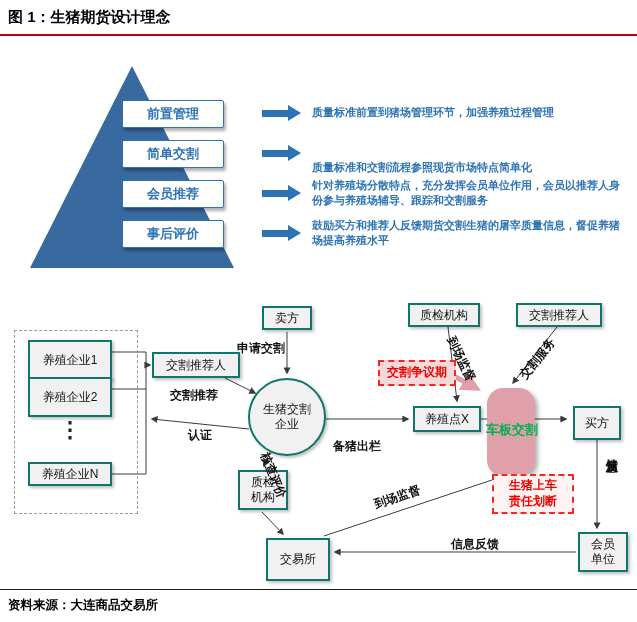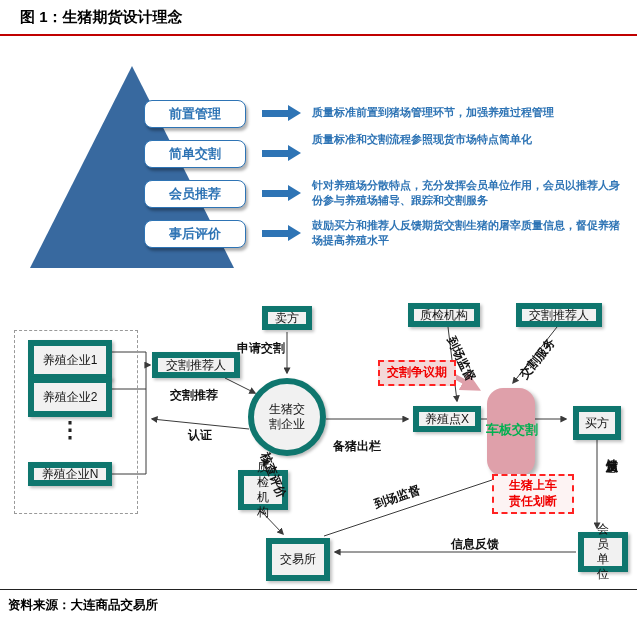--- a/index.html
+++ b/index.html
@@ -1,32 +1,32 @@
 <!DOCTYPE html>
 <html><head>
 <meta charset="utf-8">
 <style>
   html,body{margin:0;padding:0;background:#fff;}
   #page{position:relative;width:637px;height:622px;background:#fff;overflow:hidden;
         font-family:"Liberation Sans",sans-serif;color:#111;}
-  .title{position:absolute;left:8px;top:8px;font-size:15px;font-weight:bold;color:#000;margin-left:12px;}
+  .title{position:absolute;left:8px;top:8px;font-size:15px;font-weight:bold;color:#000;}
   .rule-red{position:absolute;left:0;top:34px;width:637px;height:2px;background:#C00000;}
   .pyramid{position:absolute;left:30px;top:66px;width:204px;height:202px;background:#38699F;
            clip-path:polygon(50% 0,100% 100%,0 100%);z-index:1;}
   .lvl-box{position:absolute;left:122px;width:100px;height:26px;background:#fff;
-           border:1px solid #2E74B5;border-radius:8px;box-shadow:2px 3px 3px rgba(0,0,0,.3);
+           border:1px solid #2E74B5;border-radius:2px;box-shadow:2px 3px 3px rgba(0,0,0,.3);
            color:#2E74B5;font-weight:bold;font-size:13px;display:flex;align-items:center;
-           justify-content:center;z-index:2;margin-left:22px;}
+           justify-content:center;z-index:2;}
   .arr-shaft{position:absolute;left:262px;width:26px;height:7px;background:#2E74B5;z-index:2;}
   .arr-head{position:absolute;left:288px;width:0;height:0;border-left:13px solid #2E74B5;
             border-top:8px solid transparent;border-bottom:8px solid transparent;z-index:2;}
   .desc{position:absolute;left:312px;width:318px;color:#2E74B5;font-weight:bold;
         font-size:11px;line-height:1.35;}
   svg.wires{position:absolute;left:0;top:0;z-index:1;pointer-events:none;}
-  .gbox{position:absolute;background:#F1F1F1;border:6px solid #0f766e;
+  .gbox{position:absolute;background:#F1F1F1;border:2px solid #0f766e;
         box-shadow:2px 2px 3px rgba(0,0,0,.25);display:flex;align-items:center;
         justify-content:center;text-align:center;font-size:12px;color:#111;
         box-sizing:border-box;line-height:1.25;z-index:2;}
   .circle{border-radius:50%;padding:0 12px;}
   .dashed-group{position:absolute;left:14px;top:330px;width:122px;height:182px;
         border:1.5px dashed #999;z-index:1;}
   .dots{position:absolute;left:52px;top:402px;width:36px;height:56px;display:flex;
         align-items:center;justify-content:center;font-size:22px;font-weight:bold;
         color:#222;z-index:2;}
   .red-dashed{position:absolute;border:2px dashed #FF2222;color:#F00000;font-weight:bold;
@@ -61,21 +61,21 @@
   <div class="arr-shaft" style="top:110px"></div>
   <div class="arr-head" style="top:105px"></div>
   <div class="arr-shaft" style="top:150px"></div>
   <div class="arr-head" style="top:145px"></div>
   <div class="arr-shaft" style="top:190px"></div>
   <div class="arr-head" style="top:185px"></div>
   <div class="arr-shaft" style="top:230px"></div>
   <div class="arr-head" style="top:225px"></div>
 
   <div class="desc" style="top:105px">质量标准前置到猪场管理环节，加强养殖过程管理</div>
-  <div class="desc" style="top:132px">质量标准和交割流程参照现货市场特点简单化</div>
+  <div class="desc" style="top:160px">质量标准和交割流程参照现货市场特点简单化</div>
   <div class="desc" style="top:218px">鼓励买方和推荐人反馈期货交割生猪的屠宰质量信息，督促养猪场提高养殖水平</div>
   <div class="desc" style="top:178px">针对养殖场分散特点，充分发挥会员单位作用，会员以推荐人身份参与养殖场辅导、跟踪和交割服务</div>
 
   <svg class="wires" width="637" height="622">
     <defs>
       <marker id="ah" viewBox="0 0 10 10" refX="8" refY="5" markerWidth="7" markerHeight="7" orient="auto">
         <path d="M0,0 L10,5 L0,10 z" fill="#3a3a3a"></path>
       </marker>
       <marker id="ph" viewBox="0 0 10 10" refX="6" refY="5" markerWidth="4" markerHeight="4" orient="auto">
         <path d="M0,0 L10,5 L0,10 z" fill="#DFA0AA"></path>

